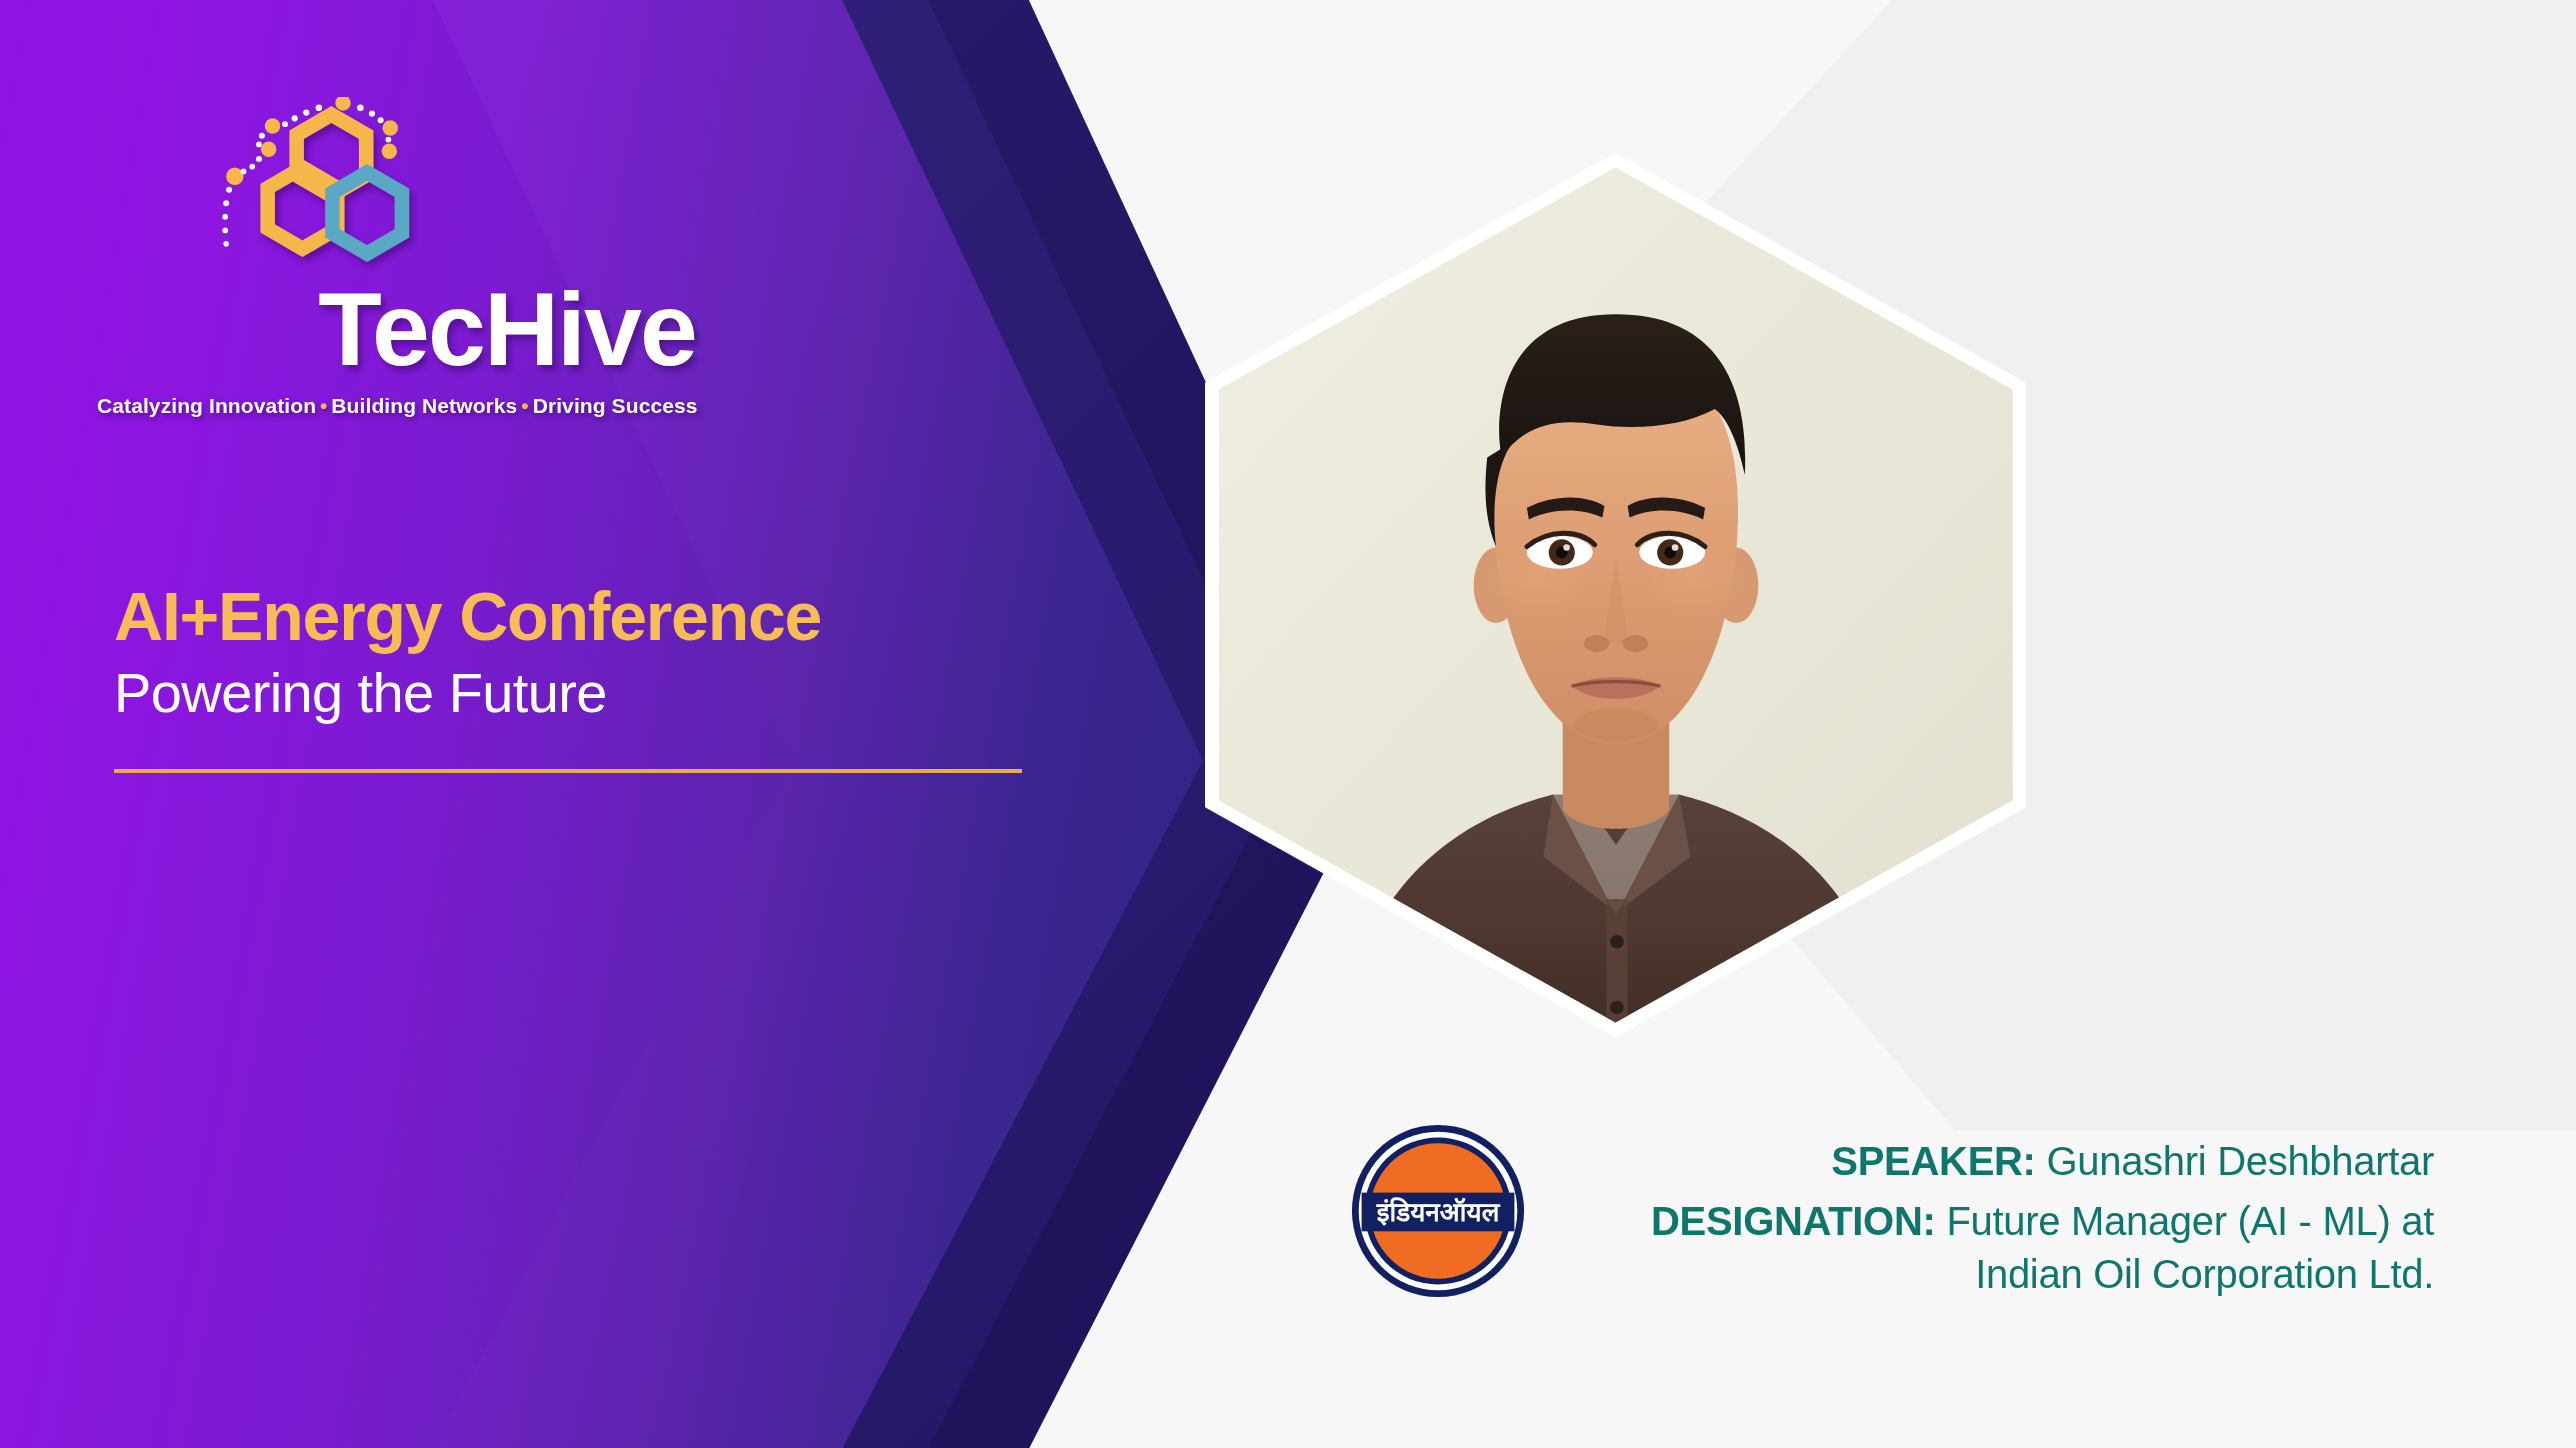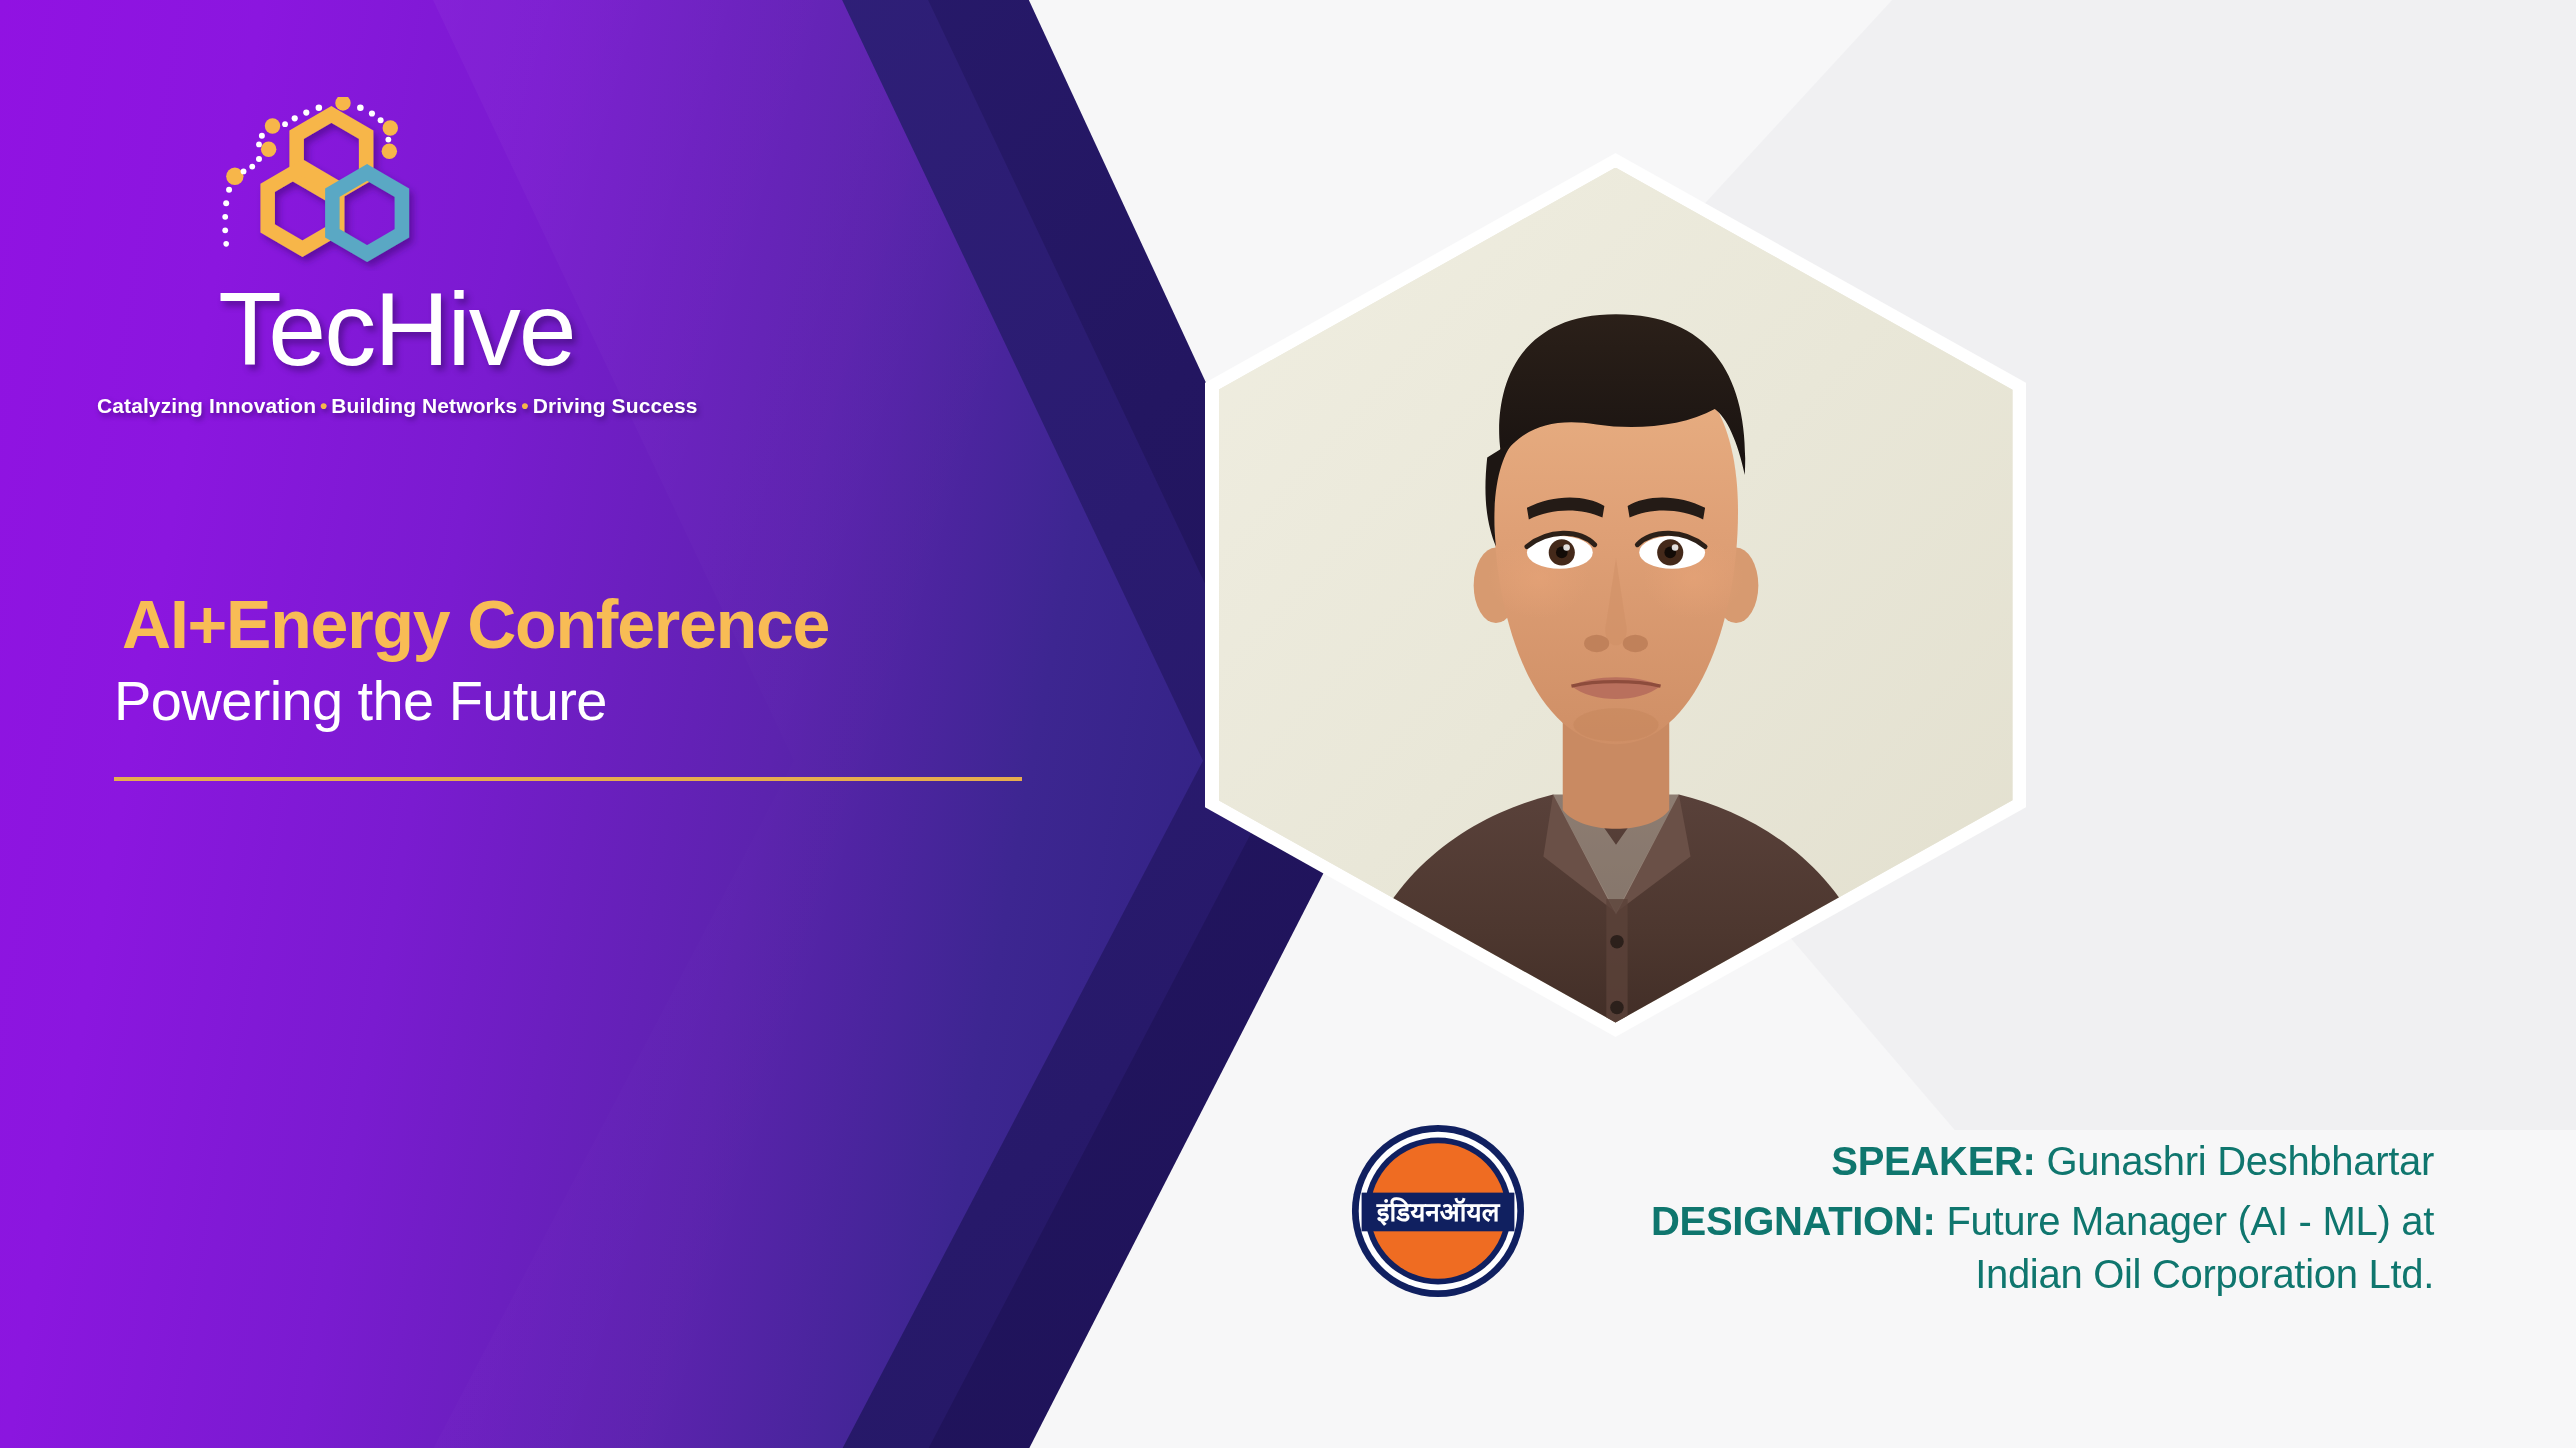--- a/index.html
+++ b/index.html
@@ -53,44 +53,44 @@
     pointer-events:none;
   }
 
   
   .logo-block{position:absolute; left:97px; top:97px; width:599px;}
   .logo-mark{position:relative; width:251px; height:174px; margin-left:106px;}
   .logo-mark svg{position:absolute; left:0; top:0;}
   .logo-word{
     margin-top:5.8px;
     font-size:104px;
-    font-weight:400;
+    font-weight:700;
     color:#ffffff;
     letter-spacing:-1.9px;
     line-height:1;
-    text-align:center;
+    text-align:right;
     text-shadow:3.9px 4.8px 6.8px rgba(40,6,80,.45);
   }
   .logo-tag{
     margin-top:13.5px;
     font-size:21px;
     font-weight:700;
     color:#ffffff;
     text-align:left;
     letter-spacing:0.1px;
     text-shadow:1.9px 2.9px 4.8px rgba(40,6,80,.5);
     white-space:nowrap;
   }
   .logo-tag .sep{color:#f7b64a; padding:0 3.9px;}
 
   
   .conf-block{position:absolute; left:114px; top:580px; width:966px;}
   .conf-title{
     font-size:68px; font-weight:700; color:#f8bc55;
-    letter-spacing:-1.2px; line-height:1.06; margin:8px;
+    letter-spacing:-1.2px; line-height:1.06; margin:0;
   }
   .conf-sub{
     font-size:56px; font-weight:400; color:#ffffff;
     letter-spacing:-0.6px; line-height:1.1; margin:9.7px 0 0 0;
   }
   .conf-rule{
     margin-top:46px;
     width:908px; height:3.9px;
     background:#e6ad4e;
   }

